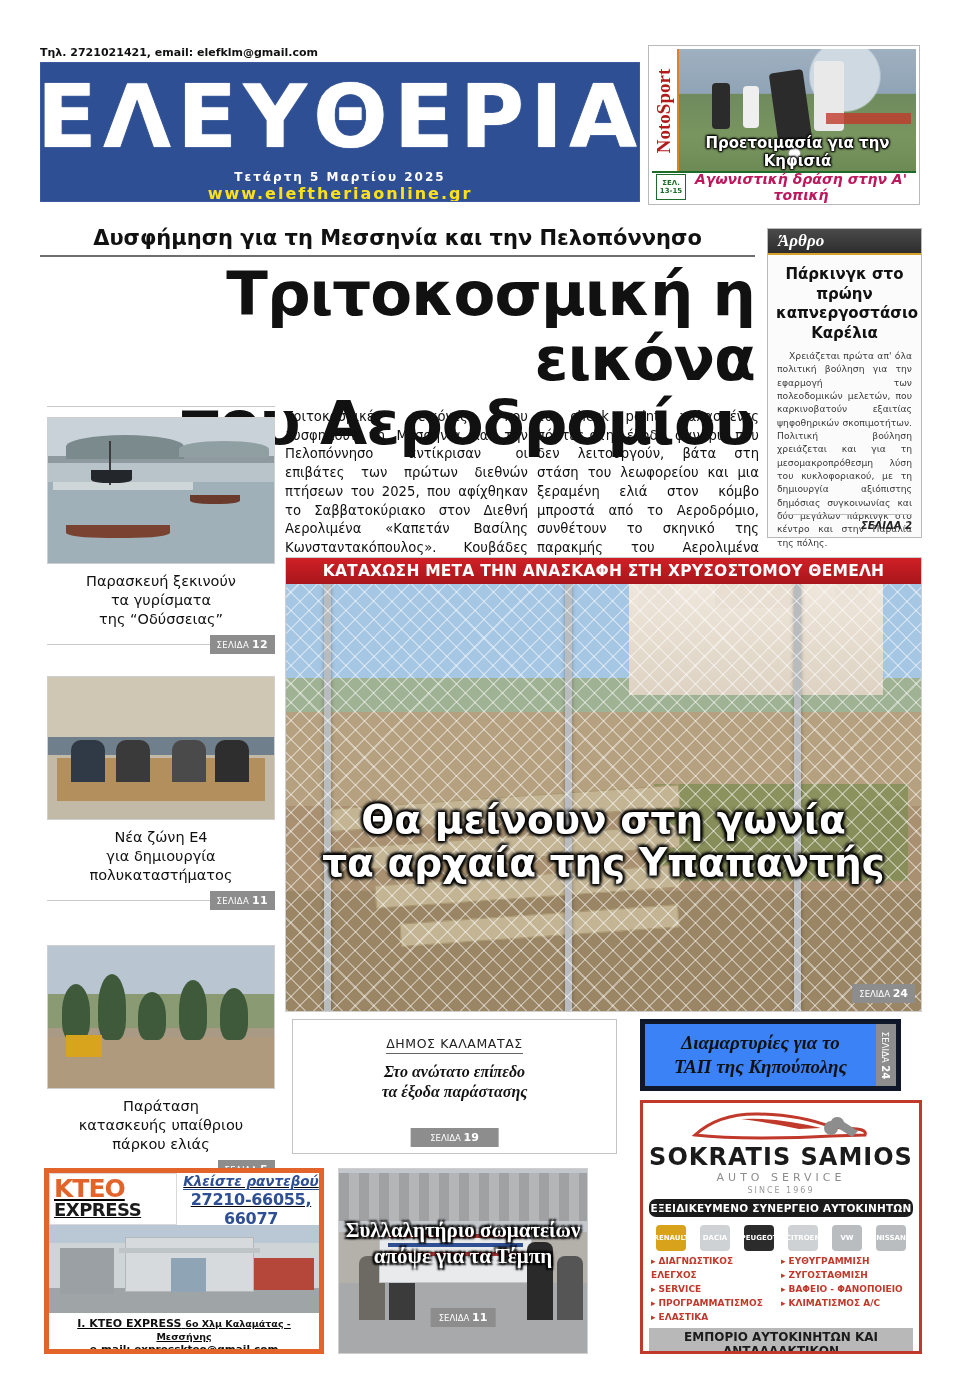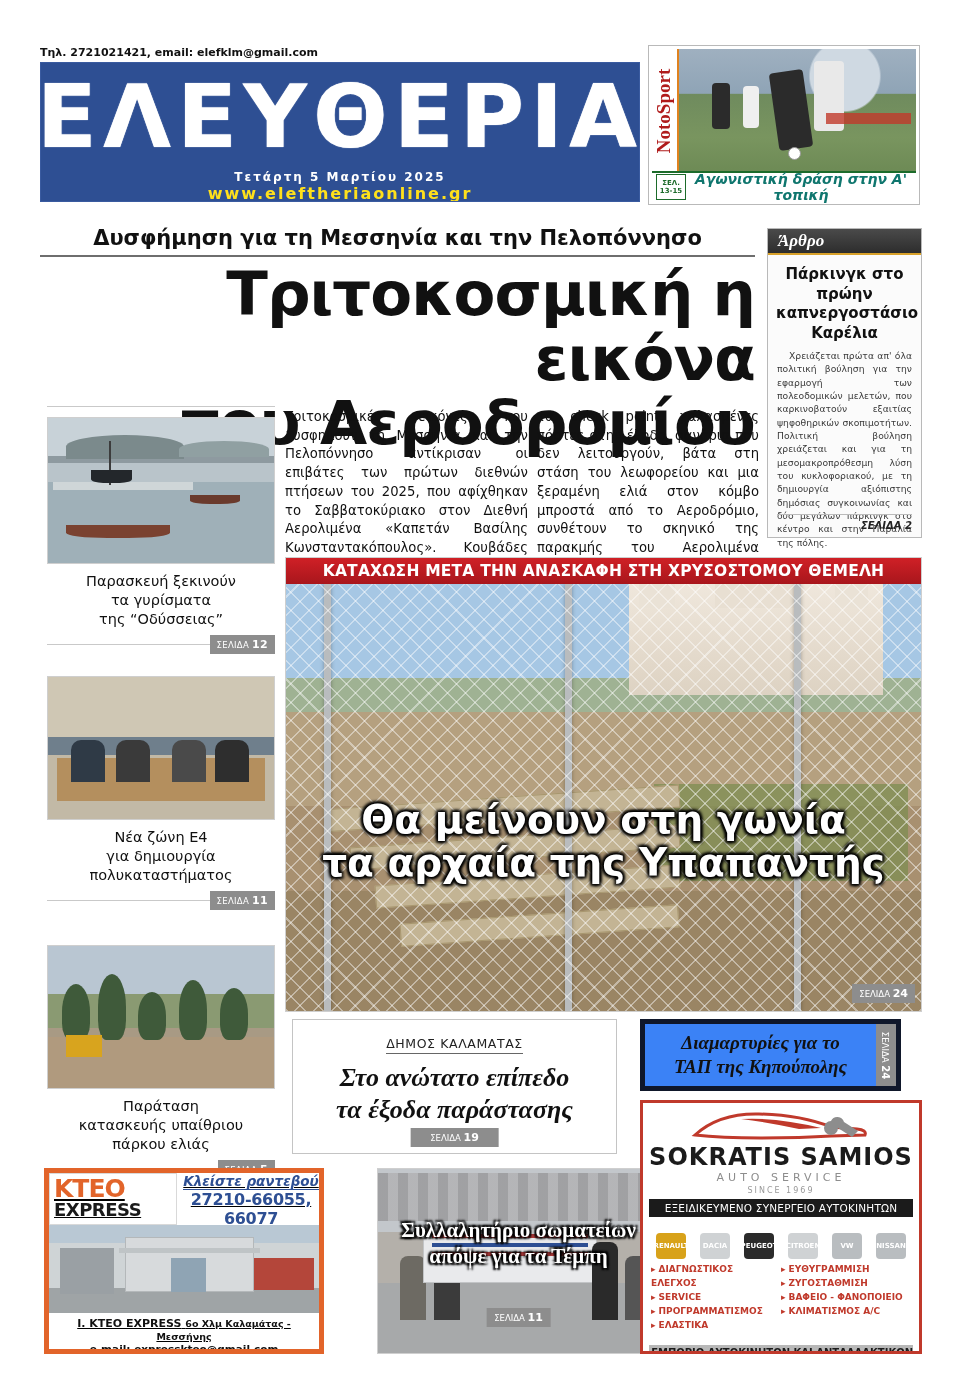--- a/index.html
+++ b/index.html
@@ -80,21 +80,21 @@
     position: absolute; left: 3px; right: 3px; bottom: 3px; height: 30px;
     border-top: 2px solid #1c6b2a; display: flex; align-items: center;
   }
   .sb-badge {
     width: 30px; height: 26px; margin-left: 4px; border: 1px solid #1c6b2a;
     display: flex; flex-direction: column; align-items: center; justify-content: center;
     font-size: 7px; font-weight: 700; color: #1c6b2a; line-height: 1.15;
   }
   .sb-text {
     flex: 1; text-align: center; font-size: 14px; font-weight: 700;
-    font-style: italic; color: #0f766e;
+    font-style: italic; color: #be185d;
   }
 
   
   .kicker {
     position: absolute; left: 40px; top: 226px; width: 715px;
     text-align: center; font-size: 21px; font-weight: 700; color: #111;
     padding-bottom: 5px; border-bottom: 2px solid #6e6e6e;
   }
   .headline {
     position: absolute; left: 40px; top: 262px; width: 715px;
@@ -240,21 +240,21 @@
     position:absolute; left:292px; top:1019px; width:325px; height:135px;
     border:1px solid #c4c4c4; background:#fff;
   }
   .muni-kicker {
     text-align:center; font-size:12.5px; letter-spacing:.6px; color:#222;
     margin-top:16px; display:inline-block; width:100%;
   }
   .muni-kicker span { border-bottom:1px solid #666; padding-bottom:2px; }
   .muni-title {
     text-align:center; font-family:"Liberation Serif", serif; font-style:italic;
-    font-weight:700; font-size:26px; line-height:1.22; color:#111; margin-top:10px;
+    font-weight:700; font-size:16px; line-height:1.22; color:#111; margin-top:10px;
   }
   .muni-badge {
     position:absolute; left:50%; transform:translateX(-50%); bottom:6px;
     background:#8d8d8d; color:#fff; font-size:8.5px; padding:3px 20px;
   }
   .muni-badge b { font-size:11px; }
 
   
   .tapbox {
     position:absolute; left:640px; top:1019px; width:261px; height:72px;
@@ -294,24 +294,23 @@
   .kteo-img .red { position:absolute; right:2%; top:38%; width:22%; height:36%; background:#b4463a; }
   .kteo-img .door { position:absolute; left:45%; top:38%; width:13%; height:38%; background:#8fa4b4; }
   .kteo-img .canopy { position:absolute; left:26%; top:26%; width:52%; height:6%; background:#bfc4c6; }
   .kteo-foot { background:#fff; text-align:center; padding-top:4px; }
   .kteo-foot .f1 { font-size:11px; font-weight:700; color:#111; }
   .kteo-foot .f1 small { font-size:9.5px; font-weight:700; }
   .kteo-foot .f2 { font-size:10.5px; font-weight:700; color:#111; }
 
   
   .protest {
-    position:absolute; left:338px; top:1168px; width:283px; height:186px;
+    position:absolute; left:338px; top:1168px; width:250px; height:186px;
     border:1px solid #cfcfcf; overflow:hidden;
     background: linear-gradient(180deg,#c3c7cb 0 34%, #b4b0aa 34% 62%, #a7a9aa 62% 100%);
-    margin-left: 39px;
   }
   .protest .banner { position:absolute; left:16%; top:32%; width:62%; height:30%; background:#e9eaec; border:1px solid #c2c4c6; }
   .protest .banner i { display:block; height:4px; margin:5px 8px; background:#b03a3a; font-style:normal; }
   .protest .banner i:nth-child(2){ background:#2e4f93; }
   .protest .pp { position:absolute; bottom:18%; width:26px; height:64px; background:#4a4a4a; border-radius:8px 8px 0 0; }
   .protest .pp.a{left:8%;background:#6d6a63}.protest .pp.b{left:20%;background:#3b3b3b}
   .protest .pp.c{left:76%;background:#2a2a2a;height:78px}.protest .pp.d{left:88%;background:#555}
   .protest .crowd { position:absolute; left:0; right:0; top:2%; height:26%;
       background: repeating-linear-gradient(90deg,#9a9a9c 0 10px,#b2b2b4 10px 20px); opacity:.85; }
   .protest-overlay {
@@ -336,37 +335,37 @@
   .sam-name {
     text-align:center; font-size:24px; font-weight:700; color:#1b1b1b;
     letter-spacing:1px; line-height:1; margin-top:-2px;
   }
   .sam-sub {
     text-align:center; font-size:11px; letter-spacing:4px; color:#8d8d8d;
     margin-top:2px;
   }
   .sam-since { text-align:center; font-size:8px; letter-spacing:2px; color:#9a9a9a; margin-top:2px; }
   .sam-bar {
-    margin:4px 6px 12px; background:#1b1b1b; color:#fff; text-align:center;
-    font-size:10.5px; font-weight:400; padding:3px 0; letter-spacing:.2px;
+    margin:4px 6px 4px; background:#1b1b1b; color:#fff; text-align:center;
+    font-size:10.5px; font-weight:700; padding:3px 0; letter-spacing:.2px;border-radius:7px;
   }
   .sam-brands { display:flex; justify-content:space-around; align-items:center; padding:4px 6px 2px; }
   .sam-brands .b {
     width:30px; height:26px; border-radius:4px;
     display:flex; align-items:center; justify-content:center;
     font-size:7px; font-weight:700; color:#fff; text-align:center;
   }
   .b1{background:#d8a21a;color:#111}.b2{background:#cfd2d4;color:#333}.b3{background:#2b2b2b}
   .b4{background:#cfd2d4;color:#333}.b5{background:#b9bdc0;color:#1b3a6b}.b6{background:#b9bdc0;color:#333}
   .sam-lists { display:flex; padding:2px 8px 0; font-size:9px; font-weight:700; color:#c0392b; }
   .sam-lists ul { list-style:none; flex:1; line-height:1.55; }
   .sam-lists li::before { content:"\25B8"; color:#c0392b; margin-right:3px; }
   .sam-trade {
-    margin:12px 6px 0; background:#b8b8b8; color:#1b1b1b; text-align:right;
-    font-size:10px; font-weight:700; padding:2px 0;
+    margin:3px 6px 0; background:#b8b8b8; color:#1b1b1b; text-align:center;
+    font-size:12px; font-weight:700; padding:2px 0;
   }
   .sam-contact { margin:3px 6px 4px; background:#1b1b1b; color:#fff; padding:4px 4px 5px; text-align:center; }
   .sam-contact .a1 { font-size:13px; font-weight:700; }
 </style>
 </head>
 <body>
 
 <div class="page">
 
   <div class="topline">
@@ -385,20 +384,21 @@
       <div class="sp-player sp-p3"></div>
       <div class="sp-player sp-p4"></div>
       <div class="sp-player sp-p1"></div>
       <div class="sp-player sp-p2"></div>
       <div class="sp-ad"></div>
       <div class="sp-ball"></div>
     </div>
     <div class="sports-side">
       <span>NotoSport</span>
     </div>
+    <div class="sports-overlay">Προετοιμασία για την Κηφισιά</div>
     <div class="sports-bottom">
       <div class="sb-badge">
         <span>ΣΕΛ.</span>
         <span>13-15</span>
       </div>
       <div class="sb-text">Αγωνιστική δράση στην Α' τοπική</div>
     </div>
   </div>
 
   <div class="kicker">Δυσφήμηση για τη Μεσσηνία και την Πελοπόννησο</div>

